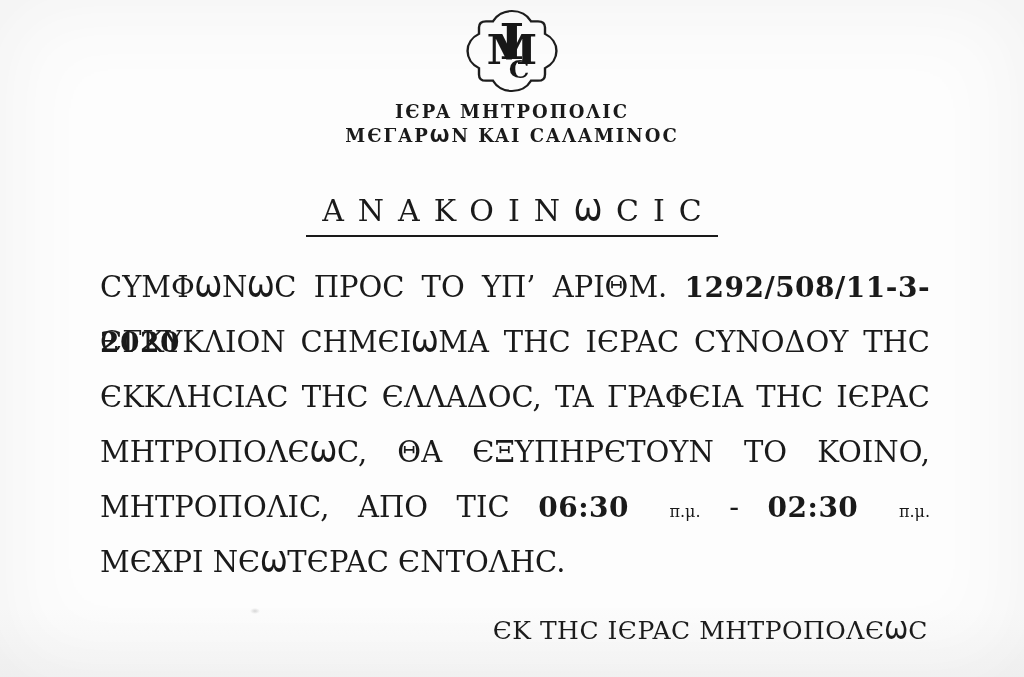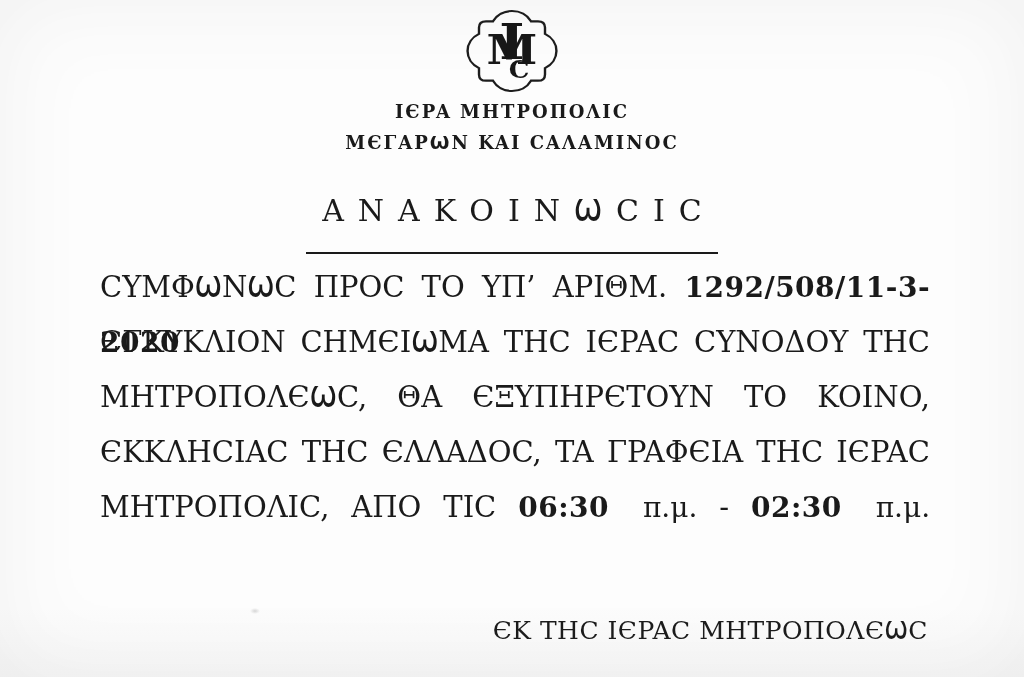--- a/index.html
+++ b/index.html
@@ -39,34 +39,34 @@
     position: absolute;
     left: 0;
     width: 100%;
     text-align: center;
     font-weight: bold;
     font-size: 18px;
     letter-spacing: 2px;
     white-space: nowrap;
   }
   .header-line.first  { top: 101px; }
-  .header-line.second { top: 132px; }
+  .header-line.second { top: 125px; }
 
   .title-wrap {
     position: absolute;
     top: 193px;
     left: 0;
     width: 100%;
     text-align: center;
   }
   .title {
     display: inline-block;
     font-size: 30px;
     letter-spacing: 14px;
-    padding: 0 2px 24px 16px; 
+    padding: 0 2px 7px 16px; 
     border-bottom: 2.5px solid #1a1a1a;
     white-space: nowrap;
   }
 
   .bodytext {
     position: absolute;
     left: 100px;
     top: 260px;
     width: 830px;
     font-size: 29px;
@@ -80,21 +80,21 @@
   }
   .bline.last {
     text-align: left;
     text-align-last: left;
   }
   .num {
     font-size: 28px;
     font-weight: bold;
     letter-spacing: 0.5px;
   }
-  .ampm { font-size: 28px; margin-left: 12px; }
+  .ampm { font-size: 16px; margin-left: 12px; }
 
   .footer {
     position: absolute;
     top: 616px;
     right: 96px;
     font-size: 25px;
     letter-spacing: 0.5px;
     white-space: nowrap;
   }
 </style>
@@ -126,30 +126,31 @@
   <div class="title-wrap">
     <span class="title">ANAKOINѠCIC</span>
   </div>
 
   <div class="bodytext">
     <div class="bline">
       <span>CYMΦѠNѠC ΠPOC TO YΠ’ APIΘM.</span>
       <span class="num">1292/508/11-3-2020</span>
     </div>
     <div class="bline">ЄΓKYKΛION CHMЄIѠMA THC IЄPAC CYNOΔOY THC</div>
+    <div class="bline">ЄKKΛHCIAC THC ЄΛΛAΔOC, TA ΓPAΦЄIA THC IЄPAC</div>
     <div class="bline">MHTPOΠOΛЄѠC, ΘA ЄΞYΠHPЄTOYN TO KOINO,</div>
-    <div class="bline">ЄKKΛHCIAC THC ЄΛΛAΔOC, TA ΓPAΦЄIA THC IЄPAC</div>
     <div class="bline">
       <span>MHTPOΠOΛIC, AΠO TIC</span>
       <span class="num">06:30</span>
       <span class="ampm">π.μ.</span>
       <span>-</span>
       <span class="num">02:30</span>
       <span class="ampm">π.μ.</span>
     </div>
+    <div class="bline last">MЄXPI NЄѠTЄPAC ЄNTOΛHC.</div>
   </div>
 
   <div class="footer">ЄK THC IЄPAC MHTPOΠOΛЄѠC</div>
 
   <div class="smudge bottom"></div>
   <div class="smudge dot"></div>
 
 </div>
 
 </body></html>

